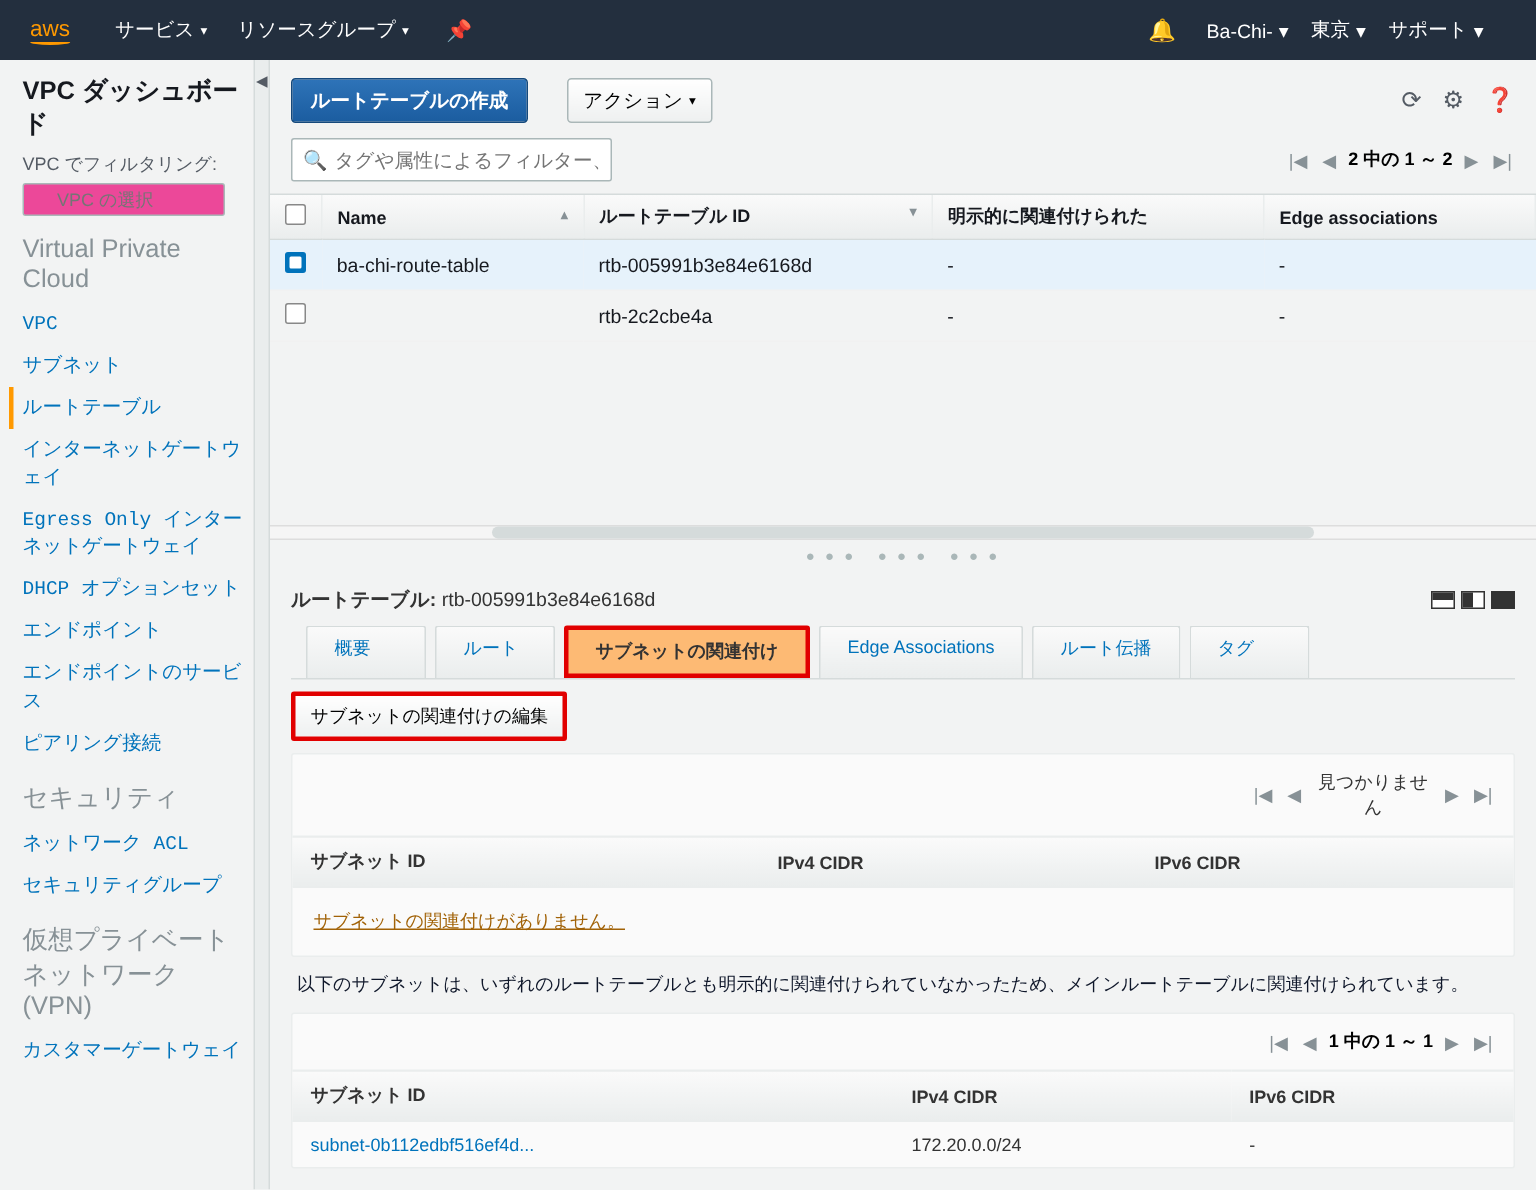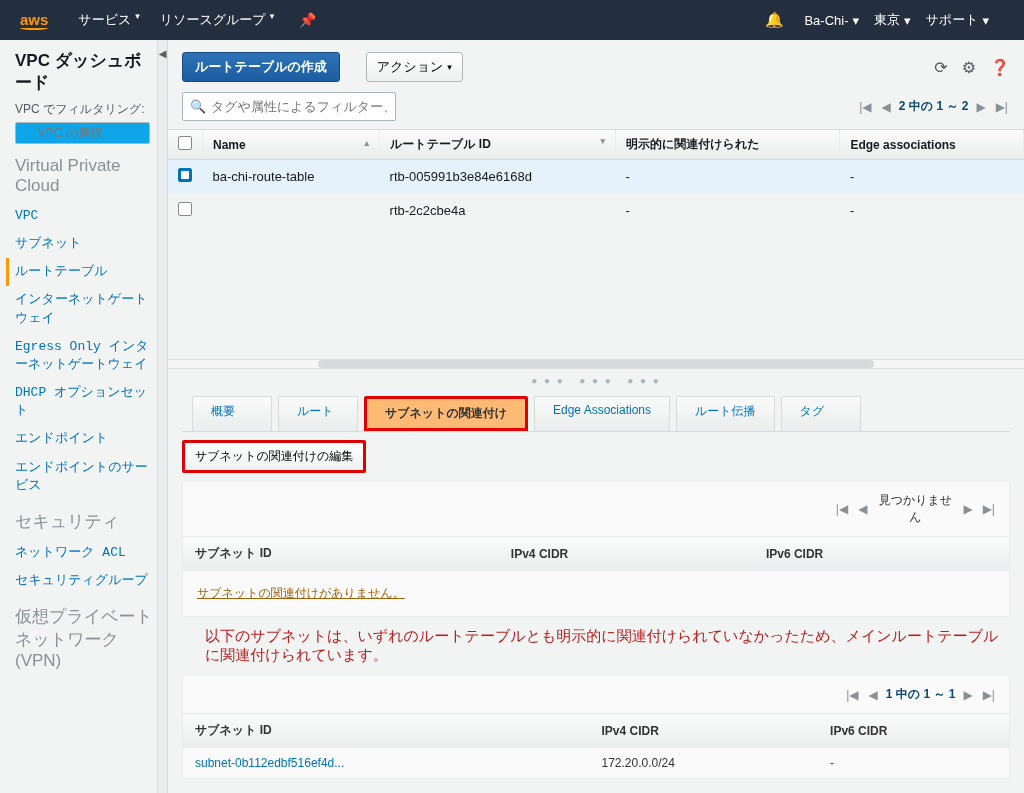--- a/index.html
+++ b/index.html
@@ -1,36 +1,36 @@
 <!DOCTYPE html>
 <html><head>
 <meta charset="utf-8">
 <style>
 * { margin: 0; padding: 0; box-sizing: border-box; font-family: "Helvetica Neue", Arial, "Hiragino Kaku Gothic ProN", "Hiragino Sans", Meiryo, sans-serif; }
 body { background: #f2f3f3; font-size: 13px; color: #333; }
 
 
 .top-header { background: #232f3e; height: 40px; display: flex; align-items: center; padding: 0 20px; color: #fff; }
-.aws-logo { color: #ff9900; font-weight: bold; font-size: 15px; margin-right: 30px; }
+.aws-logo { color: #ff9900; font-weight: normal; font-size: 15px; margin-right: 30px; }
 .aws-logo .smile { display:block; border-bottom: 2px solid #ff9900; border-radius: 0 0 50% 50%; height:4px; margin-top:-2px;}
-.top-menu-item { color: #fff; margin-right: 20px; font-size: 13px; cursor: pointer; display:flex; align-items:flex-start; gap:4px;}
+.top-menu-item { color: #fff; margin-right: 20px; font-size: 13px; cursor: pointer; display:flex; align-items:center; gap:4px;}
 .top-menu-item .caret { font-size:9px; }
 .pin-icon { color: #fff; margin-left: 5px; font-size: 14px; }
 .top-spacer { flex: 1; }
 .bell-icon { color: #fff; margin-right: 20px; font-size: 15px; }
 .top-right-item { color: #fff; margin-right: 15px; font-size: 13px; cursor:pointer; display:flex; align-items:center; gap:4px;}
 
 
 .main-area { display: flex; height: calc(100vh - 40px); }
 
 
-.sidebar { width: 158px; background: #f2f3f3; border-right: 1px solid #d5dbdb; padding: 10px 0 10px 15px; overflow-y: auto; font-size: 13px; }
+.sidebar { width: 170px; background: #f2f3f3; border-right: 1px solid #d5dbdb; padding: 10px 0 10px 15px; overflow-y: auto; font-size: 13px; }
 .sidebar-title { font-size: 17px; font-weight: bold; color: #16191f; margin-bottom: 8px; line-height:1.3;}
 .sidebar-filter-label { font-size: 12px; color: #545b64; margin-bottom: 4px; line-height:1.3;}
-.filter-input { width: 135px; border: 1px solid #aab7b8; border-radius: 2px; padding: 3px 4px 3px 22px; font-size: 12px; background: #0ea5e9; position:relative;}
+.filter-input { width: 135px; border: 1px solid #aab7b8; border-radius: 2px; padding: 3px 4px 3px 22px; font-size: 12px; background: #ec4899; position:relative;}
 .filter-wrap { position:relative; margin-bottom:12px;}
 .filter-wrap .mag { position:absolute; left:5px; top:4px; font-size:11px; color:#555;}
 .sidebar-section { font-size: 17px; color: #879196; margin: 10px 0 6px 0; font-weight: normal; }
 .sidebar-link { font-size: 13px; color: #0073bb; padding: 5px 0; cursor: pointer; display:block; line-height:1.4;font-family:Liberation Mono, monospace;}
 .sidebar-link.active { border-left: 3px solid #ff9900; padding-left: 6px; margin-left: -9px; color:#0073bb;}
 .collapse-handle { width:10px; background:#eaeded; border-right:1px solid #d5dbdb; cursor:pointer; display:flex; align-items:flex-start; justify-content:center; padding-top:8px; color:#545b64; font-size:10px;}
 
 
 .content { flex:1; display:flex; flex-direction:column; overflow:hidden;}
 .content-top { padding: 12px 14px 8px 14px; }
@@ -39,21 +39,21 @@
 .btn-secondary { background: linear-gradient(#fff,#eef0f0); border:1px solid #aab7b8; border-radius:3px; padding:5px 10px; font-size:13px; cursor:pointer; display:flex; align-items:center; gap:4px;}
 .btn-secondary .caret { font-size:9px;}
 .top-icons { margin-left:auto; display:flex; gap:14px; align-items:center; color:#545b64;}
 .top-icons span { cursor:pointer; font-size:16px;}
 
 .search-row { display:flex; align-items:center; margin-top:10px;}
 .search-input { flex:1; border:1px solid #aab7b8; border-radius:2px; padding:6px 8px 6px 28px; font-size:13px; background:#fff;}
 .search-wrap { flex:1; position:relative;}
 .search-wrap .mag { position:absolute; left:8px; top:7px; color:#555; font-size:13px;}
 .pager { display:flex; align-items:center; gap:6px; margin-left:10px; color:#879196; font-size:12px;}
-.pager b { color:#0c4a6e; font-weight:bold;}
+.pager b { color:#000000; font-weight:bold;}
 .pager .nav { cursor:pointer; padding:0 2px;}
 
 
 .table-wrap { border-top:1px solid #d5dbdb; }
 table.route-table { width:100%; border-collapse:collapse; font-size:13px;}
 table.route-table th { background: linear-gradient(#fafafa,#eaeded); border-bottom:1px solid #d5dbdb; border-right:1px solid #eaeded; text-align:left; padding:6px 10px; font-weight:bold; color:#16191f; font-size:12px;}
 table.route-table th .sort { float:right; color:#879196; font-size:9px;}
 table.route-table td { padding:8px 10px; border-bottom:1px solid #f1f1f1; color:#16191f;}
 table.route-table tr.selected { background:#e6f2fb;}
 .chk{ width:14px; height:14px; border:1px solid #888; border-radius:2px; display:inline-block; background:#fff;}
@@ -87,21 +87,21 @@
 .sub-panel { background:#fafafa; border:1px solid #eaeded; border-radius:2px;}
 .sub-panel-header { display:flex; align-items:center; padding:10px 12px;}
 .sub-panel-header .pager { margin-left:auto;}
 .sub-panel-header .notfound { width:80px; text-align:center; font-size:12px; color:#333;}
 
 .sub-table { width:100%; border-collapse:collapse;}
 .sub-table th { text-align:left; padding:8px 12px; font-size:12px; font-weight:bold; background:linear-gradient(#fafafa,#eaeded); border-top:1px solid #eaeded; border-bottom:1px solid #eaeded;}
 .sub-table td { padding:8px 12px; font-size:12px; color:#333;}
 .empty-row td { text-align:left; color:#a16207; padding:14px;text-decoration:underline;}
 
-.note { font-size:15px; color:#b91c1c; padding:10px 4px;margin-left:19px;}
+.note { font-size:12px; color:#0f172a; padding:10px 4px;}
 
 .link { color:#0073bb; cursor:pointer;}
 </style>
 </head>
 <body>
 
 <div class="top-header">
   <div class="aws-logo">
     <span>aws</span><span class="smile"></span>
   </div>
@@ -141,24 +141,26 @@
     </div>
     <div class="sidebar-section">Virtual Private Cloud</div>
     <a class="sidebar-link">VPC</a>
     <a class="sidebar-link">サブネット</a>
     <a class="sidebar-link active">ルートテーブル</a>
     <a class="sidebar-link">インターネットゲートウェイ</a>
     <a class="sidebar-link">Egress Only インターネットゲートウェイ</a>
     <a class="sidebar-link">DHCP オプションセット</a>
     <a class="sidebar-link">エンドポイント</a>
     <a class="sidebar-link">エンドポイントのサービス</a>
+    <a class="sidebar-link">ピアリング接続</a>
     <div class="sidebar-section">セキュリティ</div>
     <a class="sidebar-link">ネットワーク ACL</a>
     <a class="sidebar-link">セキュリティグループ</a>
     <div class="sidebar-section">仮想プライベートネットワーク (VPN)</div>
+    <a class="sidebar-link">カスタマーゲートウェイ</a>
   </div>
 
   <div class="collapse-handle">◀</div>
 
   <div class="content">
     <div class="content-top">
       <div class="btn-row">
         <button class="btn-primary">ルートテーブルの作成</button>
         <button class="btn-secondary">
             <span>アクション</span>
@@ -216,20 +218,28 @@
     </div>
 
     <div style="flex:1"></div>
 
     <div class="h-scroll">
         <div class="thumb"></div>
       </div>
     <div class="drag-dots">● ● ●&nbsp;&nbsp;&nbsp;● ● ●&nbsp;&nbsp;&nbsp;● ● ●</div>
 
     <div class="details">
+      <div class="details-header">
+        <div class="title"><b>ルートテーブル:</b> <span>rtb-005991b3e84e6168d</span></div>
+        <div class="layout-icons">
+          <span class="ic a"></span>
+          <span class="ic b"></span>
+          <span class="ic c"></span>
+        </div>
+      </div>
 
       <div class="tabs">
         <div class="tab">概要</div>
         <div class="tab">ルート</div>
         <div class="tab active highlight-red">サブネットの関連付け</div>
         <div class="tab">Edge Associations</div>
         <div class="tab">ルート伝播</div>
         <div class="tab">タグ</div>
       </div>
 

